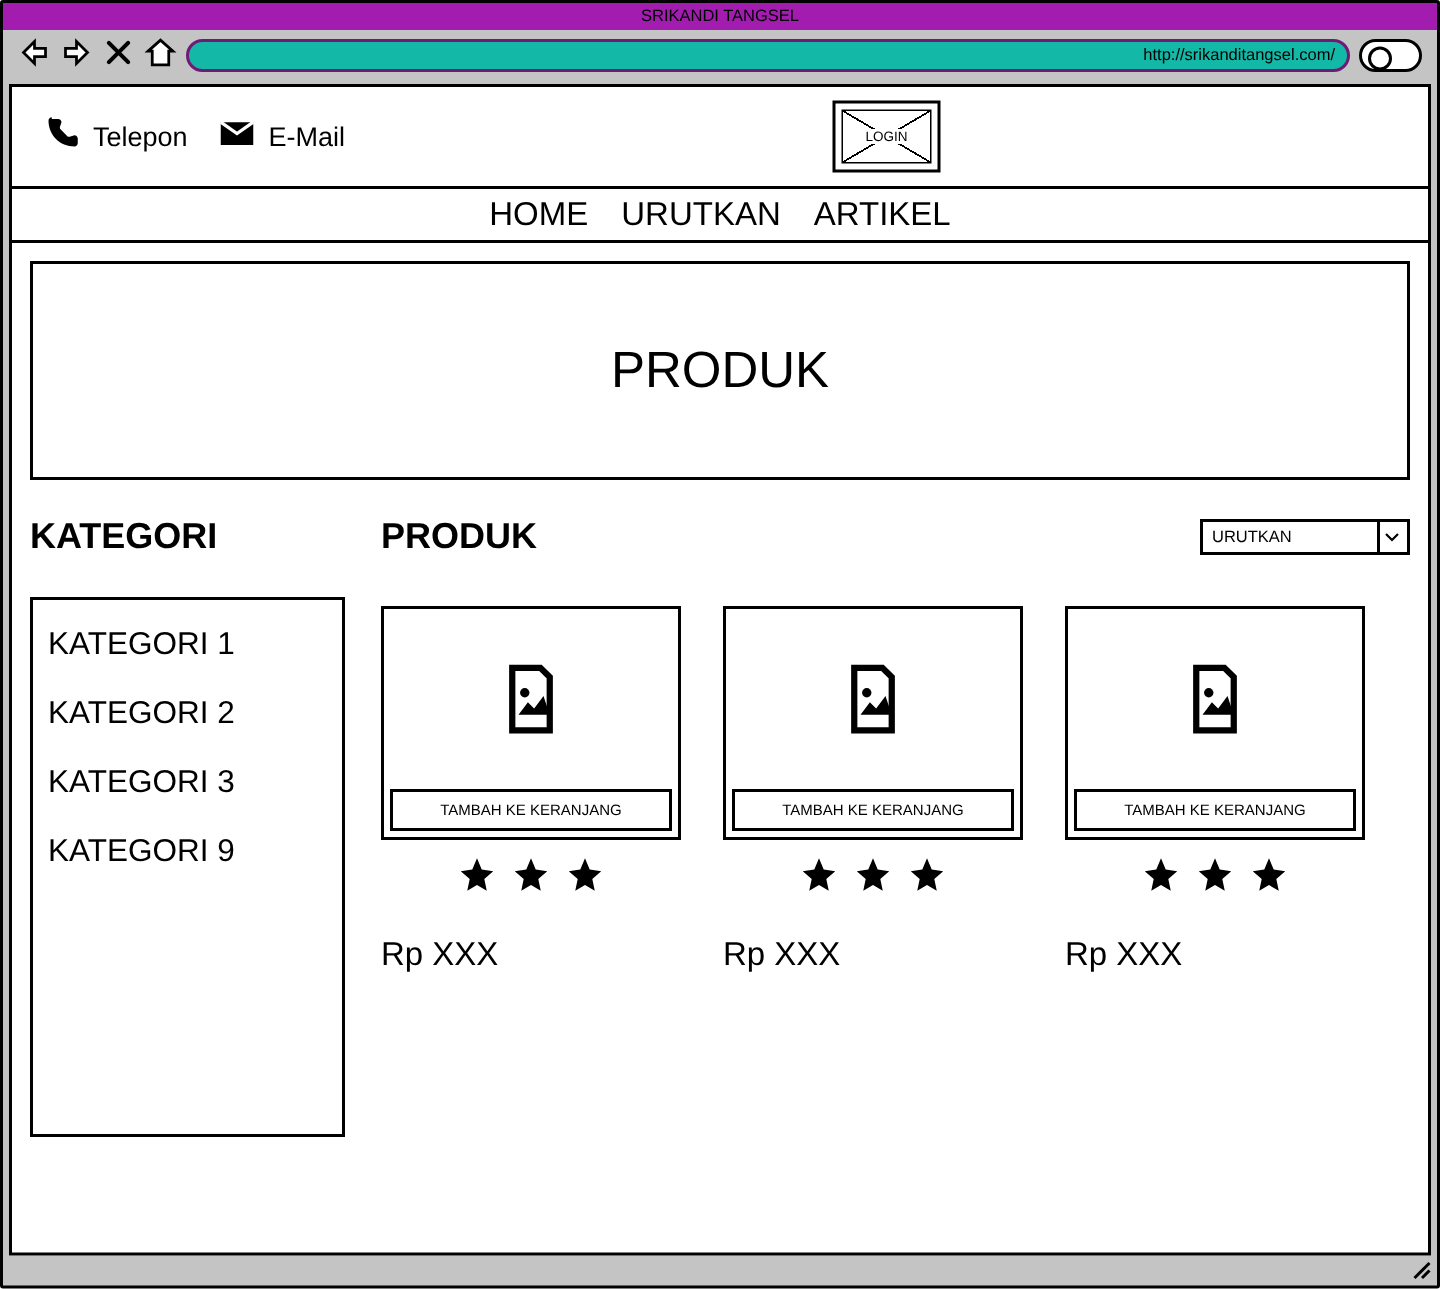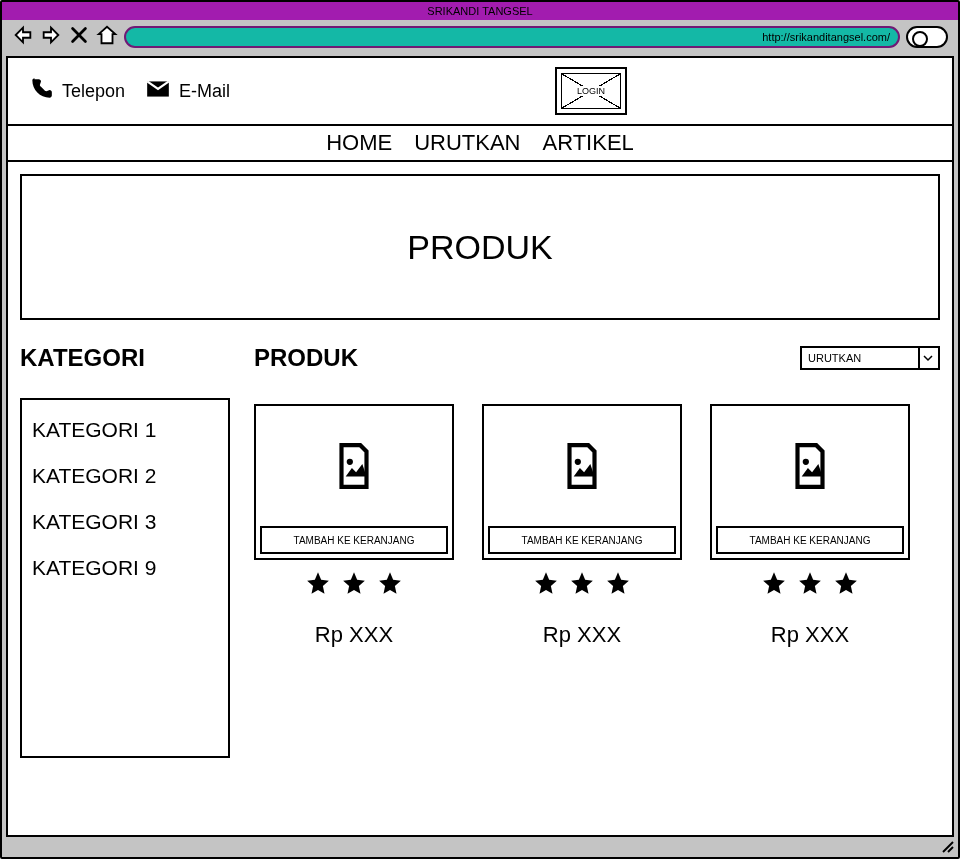--- a/index.html
+++ b/index.html
@@ -148,21 +148,21 @@
     font-family: sans-serif;
     display: flex; align-items: center; justify-content: space-between;
     padding: 0 2px 0 6px;
   }
   .sort-caret {
     width: 18px; height: 20px;
     border-left: 2px solid #000;
     display: flex; align-items: center; justify-content: center;
   }
   .product-grid { display: flex; gap: 28px; }
-  .product-card { width: 200px; text-align: center; }
+  .product-card { width: 200px; }
   .card-frame { border: 2px solid #000; }
   .img-area { height: 120px; display: flex; align-items: center; justify-content: center; }
   .img-area svg { width: 50px; height: 50px; }
   .add-btn {
     border-top: 2px solid #000;
     border-left: 2px solid #000;
     border-right: 2px solid #000;
     margin: 0 4px 4px 4px;
     height: 28px;
     font-size: 10px;

